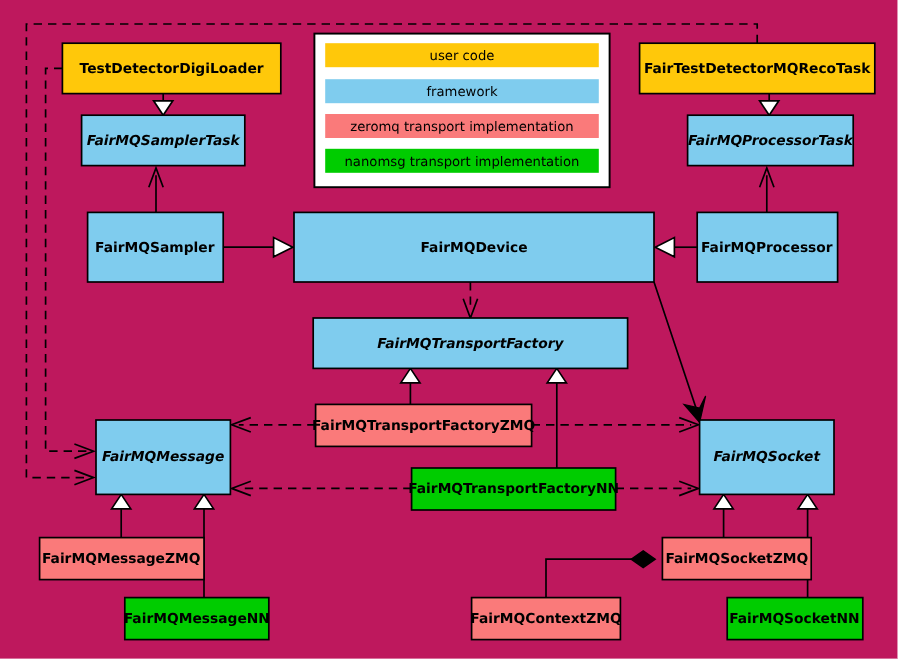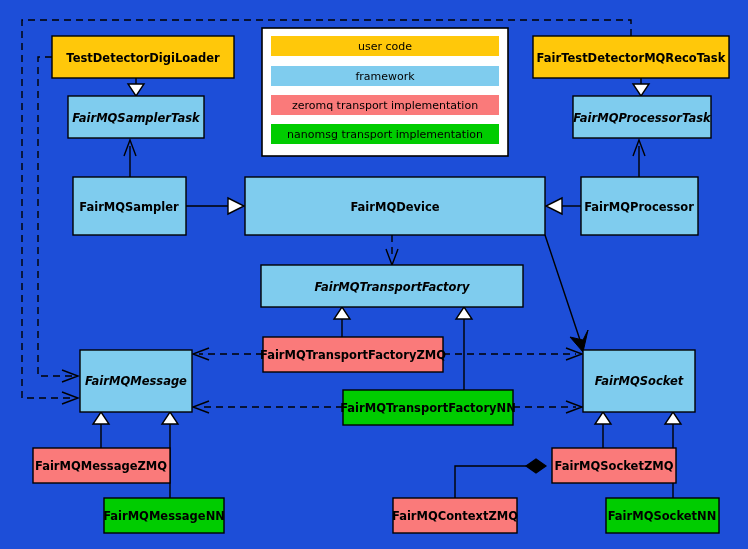--- a/index.html
+++ b/index.html
@@ -8,21 +8,21 @@
     background: #ffffff;
   }
   body {
     font-family: "DejaVu Sans", sans-serif;
   }
   #diagram-root {
     position: relative;
     width: 748px;
     height: 549px;
     overflow: hidden;
-    background: #1d4ed8;
+    background: #be185d;
   }
   svg#diagram-svg {
     position: absolute;
     left: 0;
     top: 0;
     width: 748px;
     height: 549px;
   }
   .node-rect {
     stroke: #000000;

